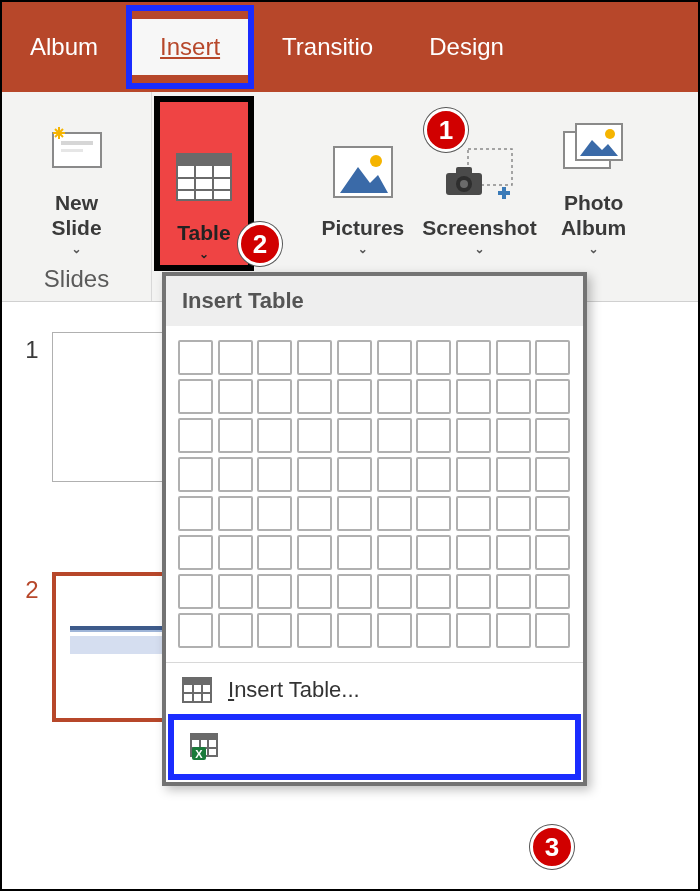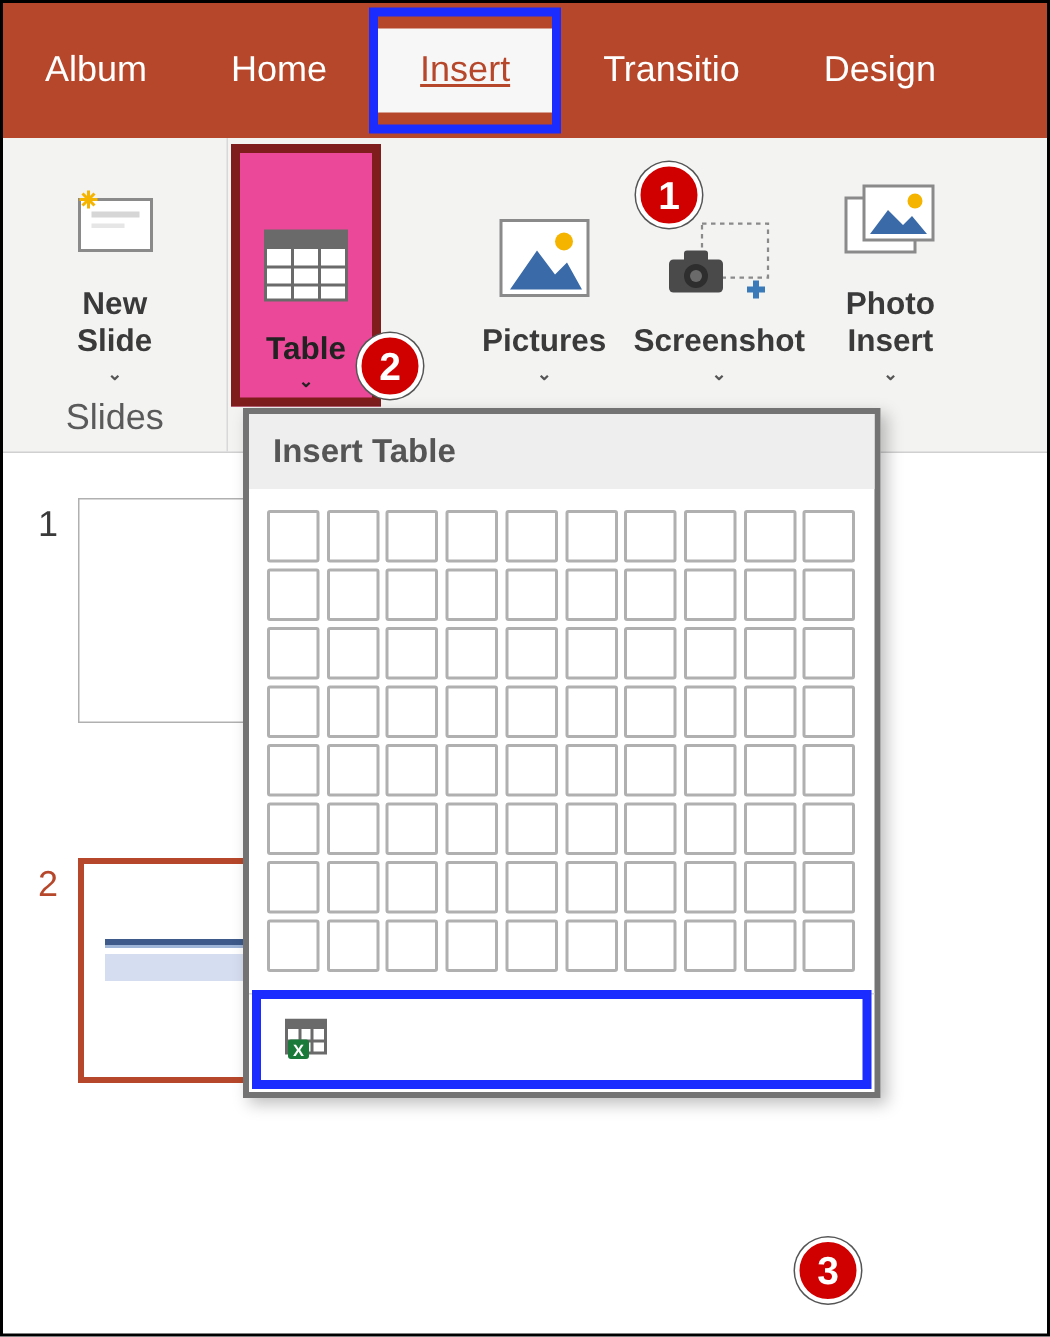--- a/index.html
+++ b/index.html
@@ -15,21 +15,21 @@
   .ribbon { background: #f3f3f2; height: 210px; display: flex; border-bottom: 1px solid #d0d0d0; }
   .group { display: flex; flex-direction: column; align-items: center; justify-content: space-between; border-right: 1px solid #d8d8d8; padding: 8px 6px 4px 6px; }
   .group.no-label { border-right: none; }
   .btns-row { display: flex; gap: 6px; }
   .ribbon-btn { display: flex; flex-direction: column; align-items: center; justify-content: flex-end; padding: 8px 6px 4px 6px; min-width: 90px; font-weight: bold; }
   .ribbon-btn .icon-wrap { height: 78px; display: flex; align-items: center; justify-content: center; }
   .ribbon-btn .label { font-size: 21px; color: #3a3a3a; text-align: center; line-height: 1.2; margin-top: 4px; }
   .ribbon-btn .caret { font-size: 12px; color: #555; margin-top: 2px; }
   .group-label { font-size: 24px; color: #5a5a5a; text-align: center; padding: 2px 0 4px 0; }
 
-  .table-btn-highlight { border: 6px solid #7f1d1d; background: #ec4899; padding: 4px 4px; }
+  .table-btn-highlight { border: 6px solid #000000; background: #ef4444; padding: 4px 4px; }
   .table-btn-highlight .label, .table-btn-highlight .caret { color: #222; }
 
   
   .slide-panel { position: absolute; left: 0; top: 300px; width: 210px; background: #fff; padding: 30px 10px 0 10px; }
   .thumb-row { display: flex; align-items: flex-start; margin-bottom: 90px; }
   .thumb-num { width: 40px; text-align: center; font-size: 24px; color: #3a3a3a; padding-top: 4px; }
   .thumb-num.active { color: #b7472a; }
   .thumb { width: 150px; height: 150px; background: #fff; border: 1px solid #b0b0b0; }
   .thumb.active { border: 4px solid #b7472a; }
   .thumb .mini-bar1 { margin: 50px 14px 4px 14px; height: 6px; background: #9fb5d8; border-top: 4px solid #3d5a8a; }
@@ -51,21 +51,20 @@
   .badge { position: absolute; width: 44px; height: 44px; border-radius: 50%; background: #d10000; border: 3px solid #fff; color: #fff; font-size: 26px; font-weight: 700; display: flex; align-items: center; justify-content: center; box-shadow: 0 0 0 1px #555; }
 
   
   svg { display: block; }
 </style>
 </head>
 <body>
 
 <div class="tabs">
   <div class="tab">Album</div>
-  <div class="tab">Home</div>
   <div class="tab-highlight">
     <div class="tab active">Insert</div>
   </div>
   <div class="tab">Transitio</div>
   <div class="tab">Design</div>
 </div>
 
 <div class="ribbon">
 
   <div class="group" style="width:150px;">
@@ -144,21 +143,21 @@
       <div class="ribbon-btn">
         <div class="icon-wrap">
           <svg width="72" height="58" viewBox="0 0 72 58">
             <rect x="6" y="14" width="46" height="36" fill="#fff" stroke="#8a8a8a" stroke-width="2"></rect>
             <rect x="18" y="6" width="46" height="36" fill="#fff" stroke="#8a8a8a" stroke-width="2"></rect>
             <polygon points="22,38 34,22 44,32 50,26 60,38" fill="#3a6aa8"></polygon>
             <circle cx="52" cy="16" r="5" fill="#f5b400"></circle>
           </svg>
         </div>
         <div class="label" style="white-space:pre-line;">Photo
-Insert</div>
+Album</div>
         <div class="caret">⌄</div>
       </div>
     </div>
     <div></div>
   </div>
 </div>
 
 <div class="slide-panel">
   <div class="thumb-row">
     <div class="thumb-num">1</div>
@@ -253,20 +252,32 @@
         <div class="cell"></div>
         <div class="cell"></div>
         <div class="cell"></div>
         <div class="cell"></div>
         <div class="cell"></div>
         <div class="cell"></div>
         <div class="cell"></div>
       </div>
   </div>
   <div class="menu-sep"></div>
+  <div class="menu-item">
+    <div class="mi-icon">
+      <svg width="30" height="26" viewBox="0 0 30 26">
+        <rect x="1" y="1" width="28" height="24" fill="#fff" stroke="#6a6a6a" stroke-width="2"></rect>
+        <rect x="1" y="1" width="28" height="7" fill="#6a6a6a"></rect>
+        <line x1="1" y1="16" x2="29" y2="16" stroke="#6a6a6a" stroke-width="2"></line>
+        <line x1="11" y1="1" x2="11" y2="25" stroke="#6a6a6a" stroke-width="2"></line>
+        <line x1="20" y1="1" x2="20" y2="25" stroke="#6a6a6a" stroke-width="2"></line>
+      </svg>
+    </div>
+    <span class="underline-first">Insert Table...</span>
+  </div>
   <div class="menu-item menu-highlight">
     <div class="mi-icon">
       <svg width="30" height="28" viewBox="0 0 30 28">
         <rect x="1" y="1" width="26" height="22" fill="#fff" stroke="#6a6a6a" stroke-width="2"></rect>
         <rect x="1" y="1" width="26" height="6" fill="#6a6a6a"></rect>
         <line x1="1" y1="15" x2="27" y2="15" stroke="#6a6a6a" stroke-width="2"></line>
         <line x1="10" y1="1" x2="10" y2="23" stroke="#6a6a6a" stroke-width="2"></line>
         <line x1="18" y1="1" x2="18" y2="23" stroke="#6a6a6a" stroke-width="2"></line>
         <rect x="2" y="14" width="14" height="13" rx="2" fill="#1a7a3a"></rect>
         <text x="9" y="25" font-size="11" font-weight="700" fill="#fff" text-anchor="middle">X</text>

